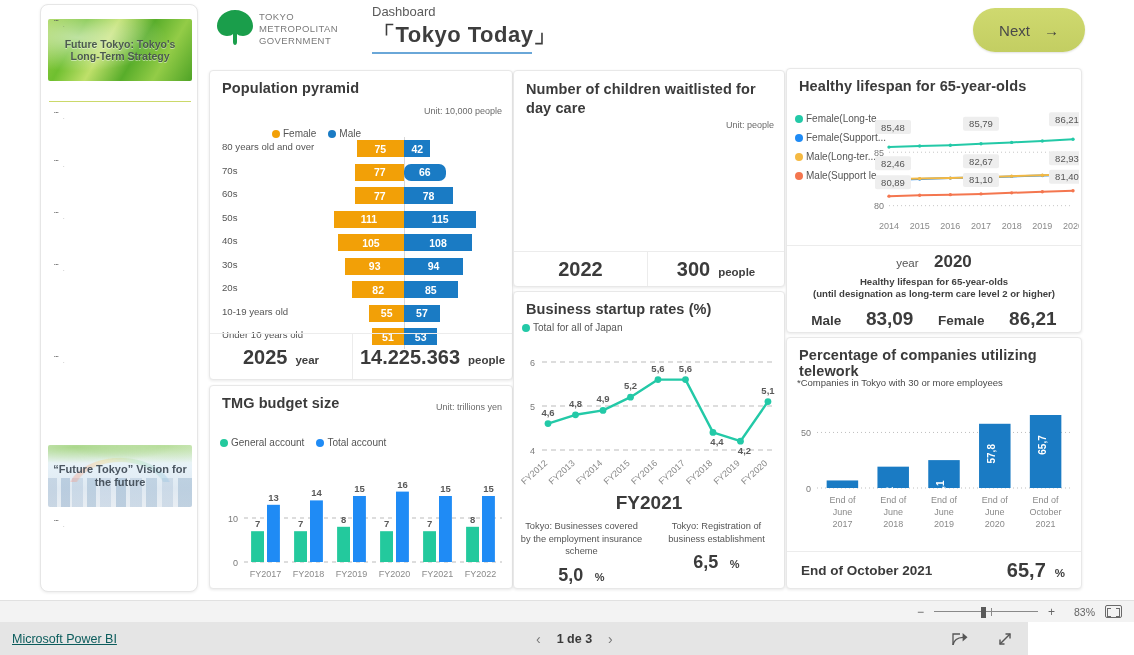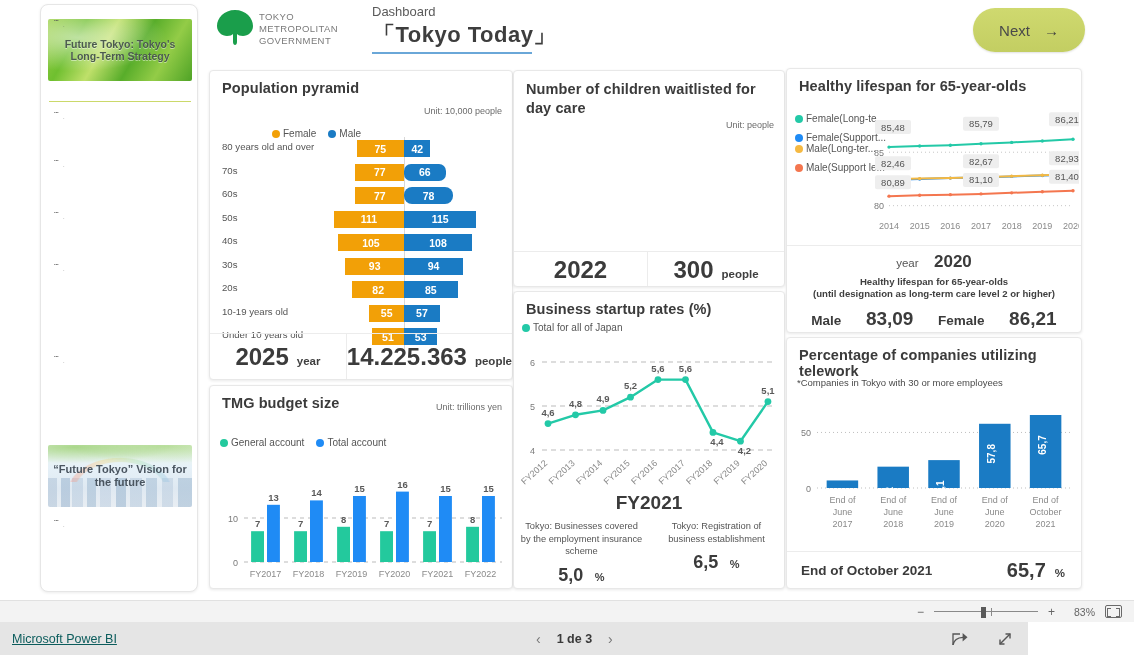--- a/index.html
+++ b/index.html
@@ -142,21 +142,21 @@
   .legend-item { display:flex; align-items:center; gap:3px; font-size:10px; color:#555; }
   .lg-dot { width:8px; height:8px; border-radius:50%; display:inline-block; }
 
   
   .kpi-strip {
     position:absolute; left:0; width:100%;
     border-top:1px solid #ececec;
     display:flex; align-items:center;
   }
   .kpi-cell { display:flex; align-items:baseline; justify-content:center; gap:8px; }
-  .kpi-num { font-size:24px; font-weight:bold; color:#3b3b3b; }
+  .kpi-num { font-size:20px; font-weight:bold; color:#3b3b3b; }
   .kpi-unit { font-size:11.5px; font-weight:bold; color:#3f3f3f; }
   .vdiv { width:1px; align-self:stretch; background:#ececec; }
 
   
   #pyramid-rows { position:absolute; left:12px; top:66px; width:292px; }
   .pyr-row { position:relative; height:23.5px; }
   .pyr-label {
     position:absolute; left:0; top:4px; width:118px;
     font-size:9.6px; color:#555; white-space:nowrap;
   }
@@ -287,21 +287,21 @@
             <div class="pyr-axis"></div>
             <div class="bar-f" style="width: 48.51px; left: 133.49px;">77</div>
             <div class="bar-m" style="width: 41.58px; border-radius: 7px;">66</div>
           </div>
         </div>
         <div class="pyr-row">
           <div class="pyr-label">60s</div>
           <div class="pyr-bars">
             <div class="pyr-axis"></div>
             <div class="bar-f" style="width: 48.51px; left: 133.49px;">77</div>
-            <div class="bar-m" style="width: 49.14px; border-radius: 8px;">78</div>
+            <div class="bar-m" style="width: 49.14px;">78</div>
           </div>
         </div>
         <div class="pyr-row">
           <div class="pyr-label">50s</div>
           <div class="pyr-bars">
             <div class="pyr-axis"></div>
             <div class="bar-f" style="width: 69.93px; left: 112.07px;">111</div>
             <div class="bar-m" style="width: 72.45px;">115</div>
           </div>
         </div>
@@ -493,21 +493,21 @@
     </div>
   </div>
 
   <div class="card" style="left:786px; top:68px; width:296px; height:265px;">
     <div class="card-title">Healthy lifespan for 65-year-olds</div>
     <div id="lifespan-legend" style="position:absolute; left:8px; top:44px;">
         <div class="legend-item" style="margin-bottom: 8px;">
           <span class="lg-dot" style="background: rgb(35, 201, 167);"></span>
           <span>Female(Long-te...</span>
         </div>
-        <div class="legend-item" style="">
+        <div class="legend-item" style="margin-bottom: 8px;">
           <span class="lg-dot" style="background: rgb(31, 139, 245);"></span>
           <span>Female(Support...</span>
         </div>
         <div class="legend-item" style="margin-bottom: 8px;">
           <span class="lg-dot" style="background: rgb(245, 185, 66);"></span>
           <span>Male(Long-ter...</span>
         </div>
         <div class="legend-item" style="margin-bottom: 8px;">
           <span class="lg-dot" style="background: rgb(244, 118, 79);"></span>
           <span>Male(Support le...</span>

